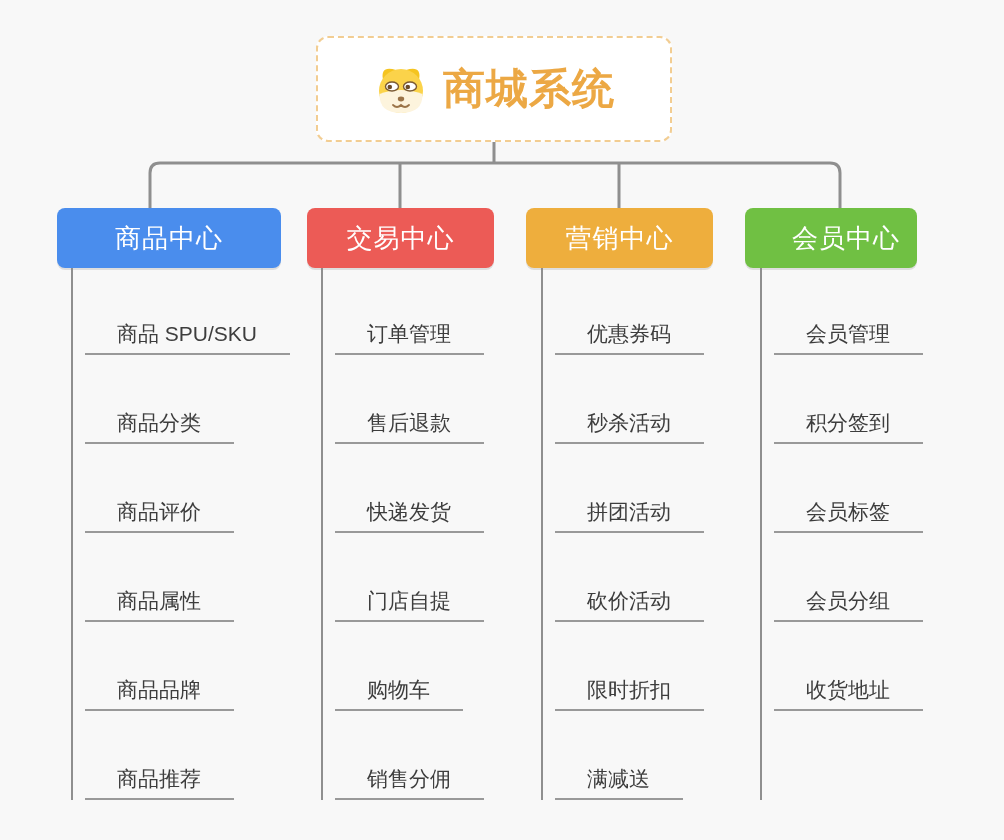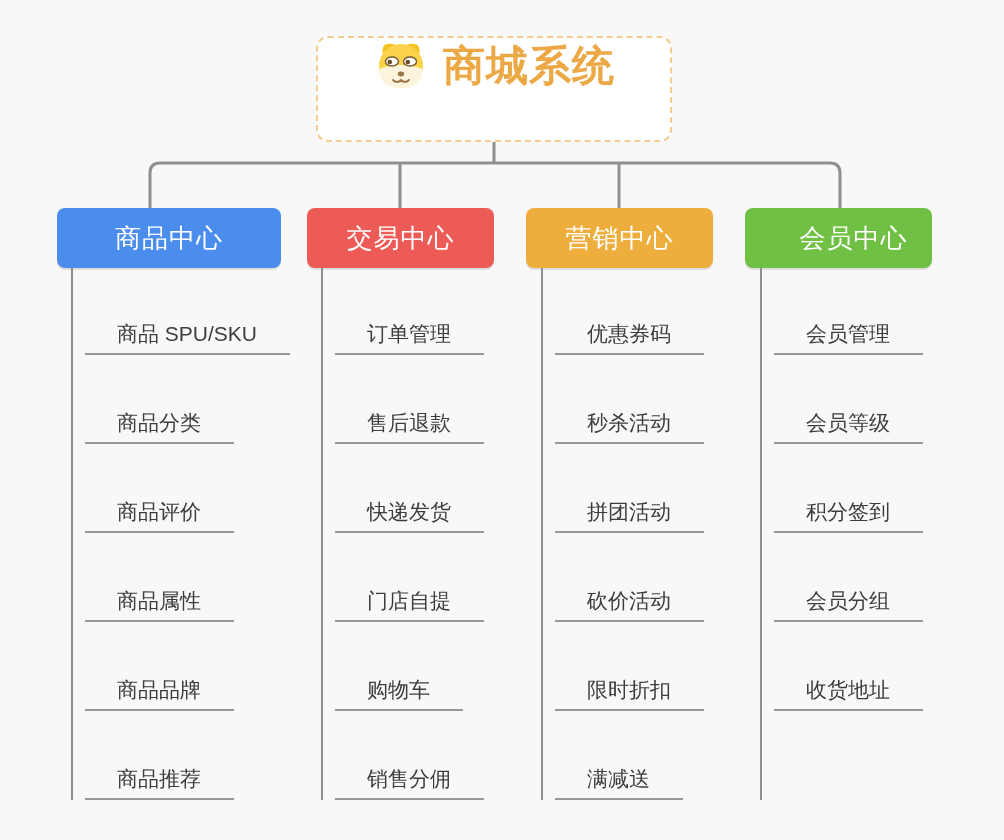--- a/index.html
+++ b/index.html
@@ -14,21 +14,21 @@
     overflow:hidden;
   }
   
   .root-node{
     position:absolute;
     left:316px;top:36px;width:356px;height:106px;
     background:#ffffff;
     border:2px dashed #f2cd92;
     border-radius:12px;
     box-sizing:border-box;
-    display:flex;justify-content:center;
+    display:flex;align-items:center;justify-content:center;
     gap:14px;
   }
   .root-title{
     font-size:42px;
     font-weight:600;
     color:#eca844;
     letter-spacing:1px;
     white-space:nowrap;
   }
   .root-icon{width:56px;height:52px;flex:0 0 auto;}
@@ -47,21 +47,21 @@
     color:#ffffff;
     font-size:26px;
     font-weight:500;
     letter-spacing:1px;
     box-shadow:0 2px 0 rgba(0,0,0,0.10);
     cursor:pointer;
   }
   .b0 .branch-header{left:57px;width:224px;}
   .b1 .branch-header{left:307px;width:187px;}
   .b2 .branch-header{left:526px;width:187px;}
-  .b3 .branch-header{left:745px;width:187px;padding-left:30px;}
+  .b3 .branch-header{left:745px;width:172px;padding-left:30px;}
   
   .children{
     position:absolute;
     top:268px;height:532px;
     border-left:2px solid #8f8f8f;
     box-sizing:content-box;
     display:flex;flex-direction:column;
   }
   .b0 .children{left:71px;}
   .b1 .children{left:321px;}
@@ -146,20 +146,20 @@
       <div class="child-item">砍价活动</div>
       <div class="child-item">限时折扣</div>
       <div class="child-item">满减送</div>
     </div>
   </div>
 
   <div class="branch b3">
     <div class="branch-header" style="background: rgb(112, 192, 67);">会员中心</div>
     <div class="children">
       <div class="child-item">会员管理</div>
-      <div class="child-item">会员等级</div>
       <div class="child-item">积分签到</div>
+      <div class="child-item">会员标签</div>
       <div class="child-item">会员分组</div>
       <div class="child-item">收货地址</div>
     </div>
   </div>
 
 </div>
 
 </body></html>

